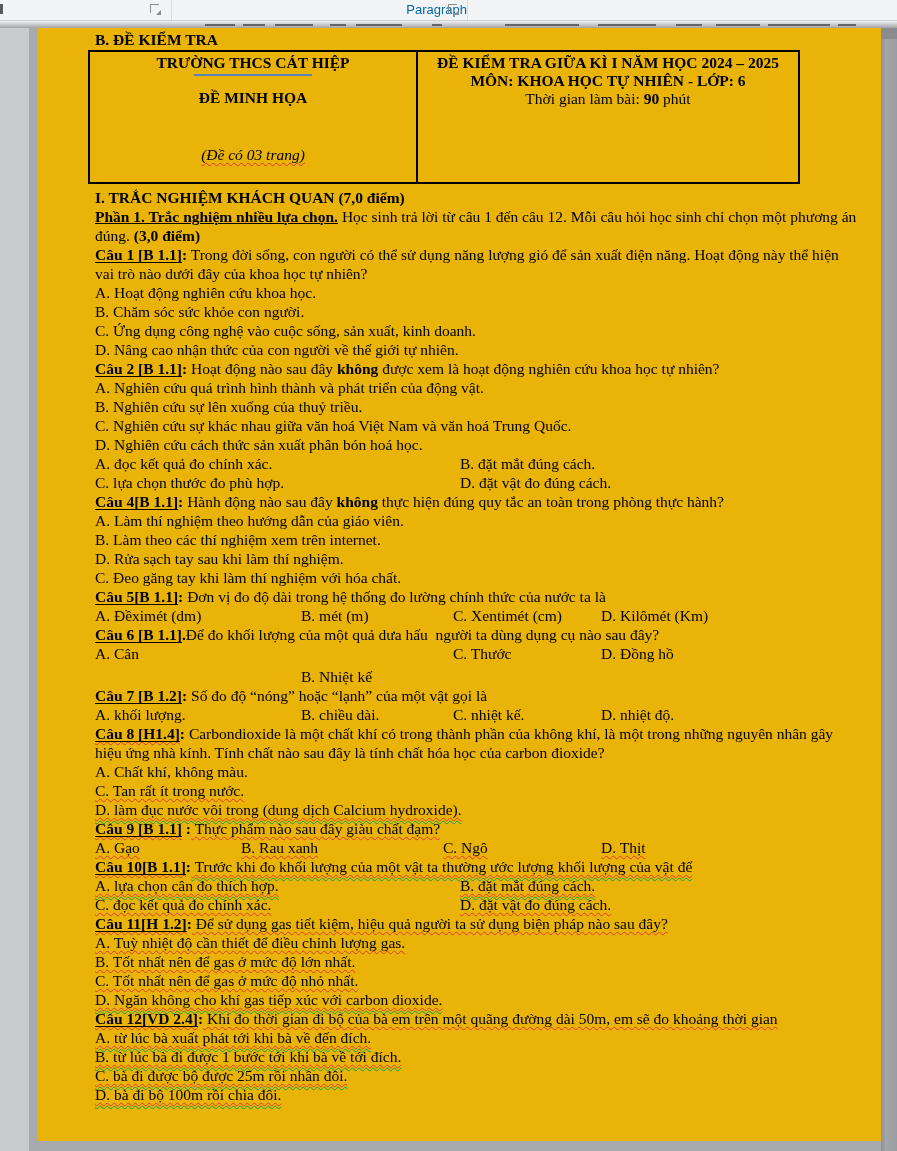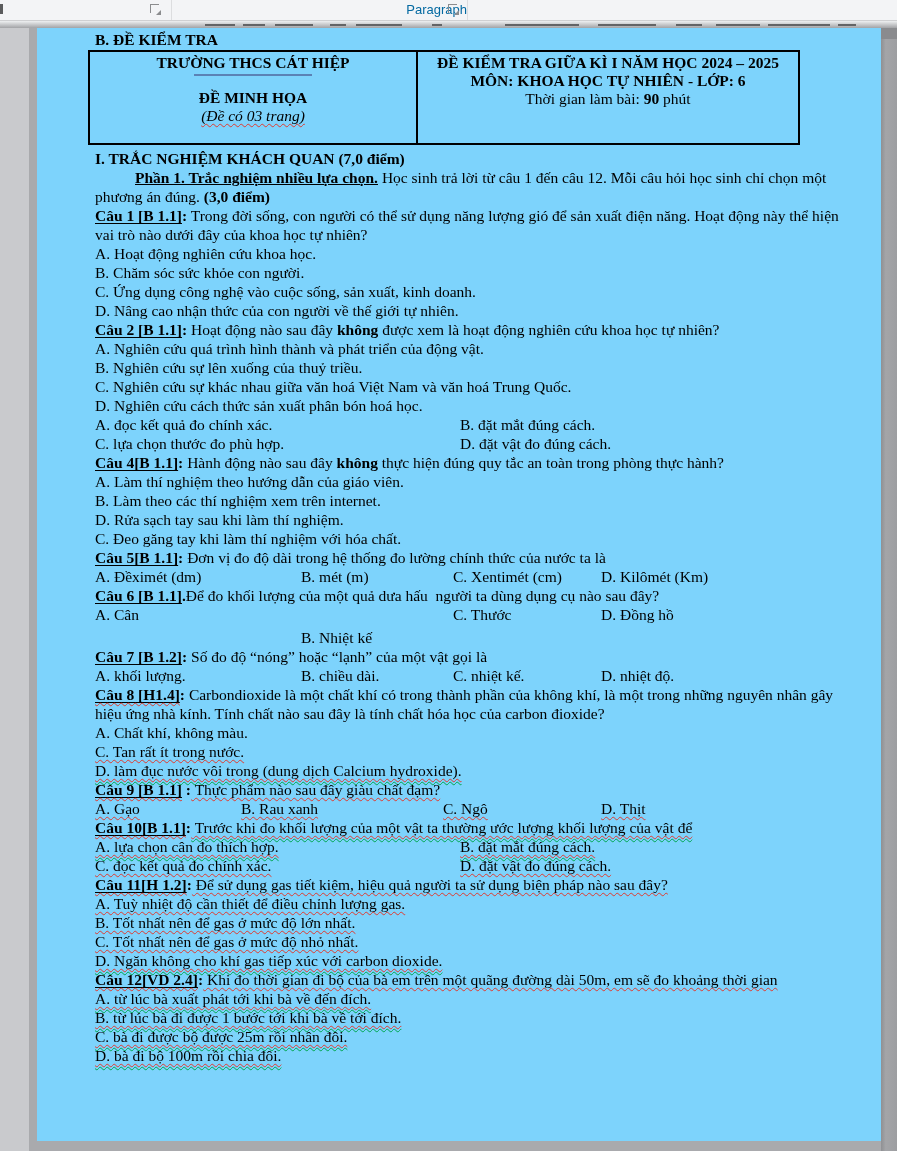--- a/index.html
+++ b/index.html
@@ -22,27 +22,27 @@
     border-left:5px solid transparent;border-bottom:5px solid #8b8c8e;}
   
   .band{position:absolute;left:0;top:21px;width:897px;height:7px;
     background:linear-gradient(#eef0f1,#a2a3a6);}
   .dash{position:absolute;top:24px;height:2px;background:#636466;}
   
   .left-strip{position:absolute;left:0;top:28px;width:29px;bottom:0;background:#c9cacd;}
   .right-strip{position:absolute;right:0;top:28px;width:16px;bottom:0;
     background:linear-gradient(90deg,#8f9093,#a4a5a8 30%,#9d9ea1);}
   .right-strip .thumb{position:absolute;left:0;top:0;width:16px;height:11px;background:#8a8b8e;}
-  .page{position:absolute;left:37px;top:28px;width:844px;height:1113px;background:#7dd3fc;}
+  .page{position:absolute;left:37px;top:28px;width:844px;height:1113px;background:#eab308;}
   .content{position:absolute;left:58px;top:2px;width:766px;
     font-size:15.5px;line-height:19px;color:#000;}
   .content p{margin:0;white-space:pre-wrap;}
   .b{font-weight:bold;}
-  .i{font-style:italic;}
-  .u{text-decoration:underline;text-decoration-thickness:1px;margin-left:40px;}
+  .i{font-style:italic;margin-top:39px;}
+  .u{text-decoration:underline;text-decoration-thickness:1px;}
   .sec-head{font-weight:bold;}
   
   table.hdr{border-collapse:collapse;margin-left:-7px;width:712px;
     table-layout:fixed;margin-top:1px;margin-bottom:3px;}
   table.hdr td{border:2px solid #000;vertical-align:top;text-align:center;
     padding:2px 4px 18px 4px;line-height:18px;}
   td.hc1{width:318px;}
   .blue-line{height:2px;width:118px;background:#5b82b5;margin:2px auto 13px auto;}
   
   .sq-r{text-decoration-line:underline;text-decoration-style:wavy;

